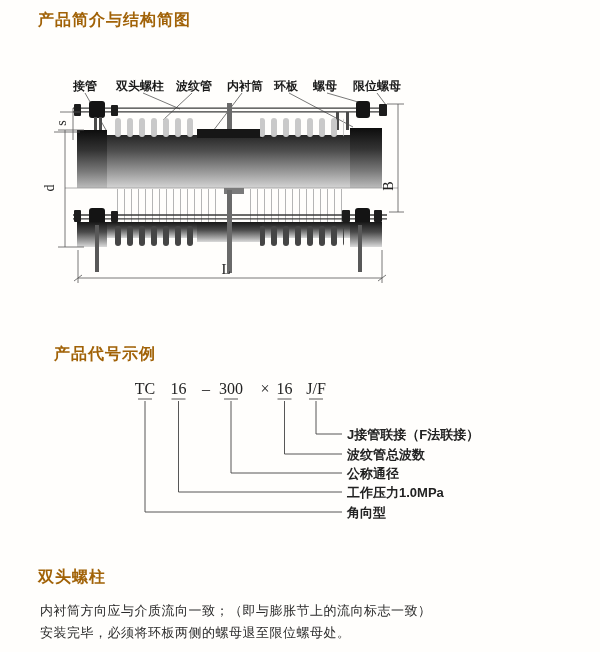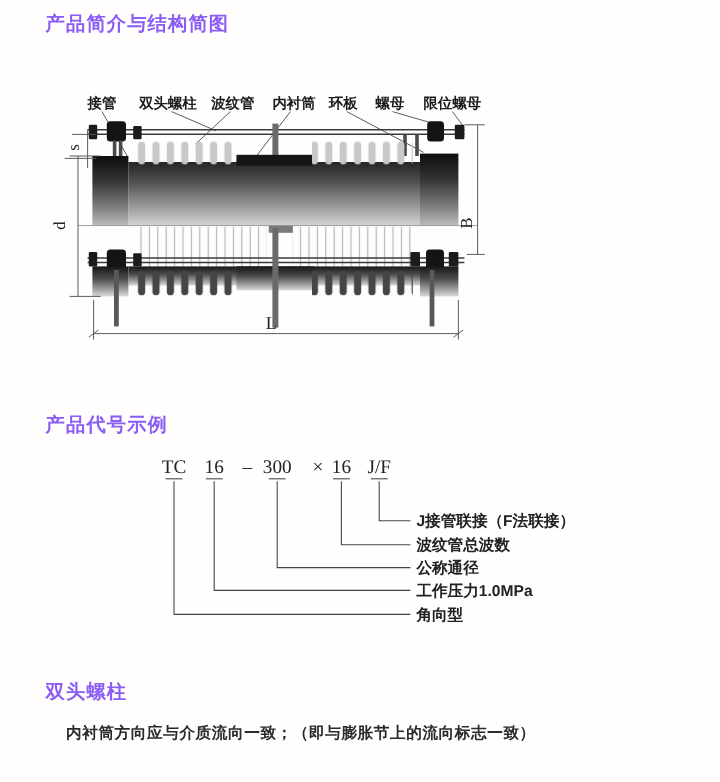--- a/index.html
+++ b/index.html
@@ -8,24 +8,24 @@
     position:relative;
     background:#fffefc;
     font-family:"Liberation Sans", sans-serif;
     overflow:hidden;
   }
   .sec-title {
     position:absolute;
     font-size:16px;
     font-weight:bold;
     letter-spacing:1px;
-    color:#8b5cf6;
+    color:#a16207;
   }
   #title-intro   { left:38px; top:10px; }
-  #title-code    { left:38px; top:344px; }
+  #title-code    { left:54px; top:344px; }
   #title-install { left:38px; top:567px; }
 
   #diagram-svg {
     position:absolute; left:40px; top:60px;
     width:430px; height:260px;
   }
   #code-svg {
     position:absolute; left:110px; top:370px;
     width:390px; height:160px;
   }
@@ -44,22 +44,22 @@
   .callout-text {
     font-family:"Liberation Sans", sans-serif;
     font-size:13px; font-weight:600; fill:#222;
   }
   .leader { stroke:#555; stroke-width:0.8; }
   .dimline { stroke:#555; stroke-width:0.8; }
   .rodline { stroke:#3a3a3a; stroke-width:1.3; }
   .connector { stroke:#444; stroke-width:0.9; fill:none; }
 
   #install-text {
-    position:absolute; left:55px; top:600px; width:500px;
-    font-size:13px; font-weight:700; color:#2b2b2b;
+    position:absolute; left:40px; top:600px; width:500px;
+    font-size:13px; font-weight:400; color:#2b2b2b;
     line-height:22px; letter-spacing:0.5px;
   }
   #install-text p { margin:0; }
 </style>
 </head>
 <body>
 
 <div class="sec-title" id="title-intro">产品简介与结构简图</div>
 
 <svg id="diagram-svg" viewBox="0 0 430 260">
@@ -239,13 +239,14 @@
     <text class="callout-text" x="237" y="107.5">公称通径</text>
     <text class="callout-text" x="237" y="126.5">工作压力1.0MPa</text>
     <text class="callout-text" x="237" y="146.5">角向型</text>
   </g>
 </svg>
 
 <div class="sec-title" id="title-install">双头螺柱</div>
 
 <div id="install-text">
   <p>内衬筒方向应与介质流向一致；（即与膨胀节上的流向标志一致）</p>
+  <p>安装完毕，必须将环板两侧的螺母退至限位螺母处。</p>
 </div>
 
 </body></html>

